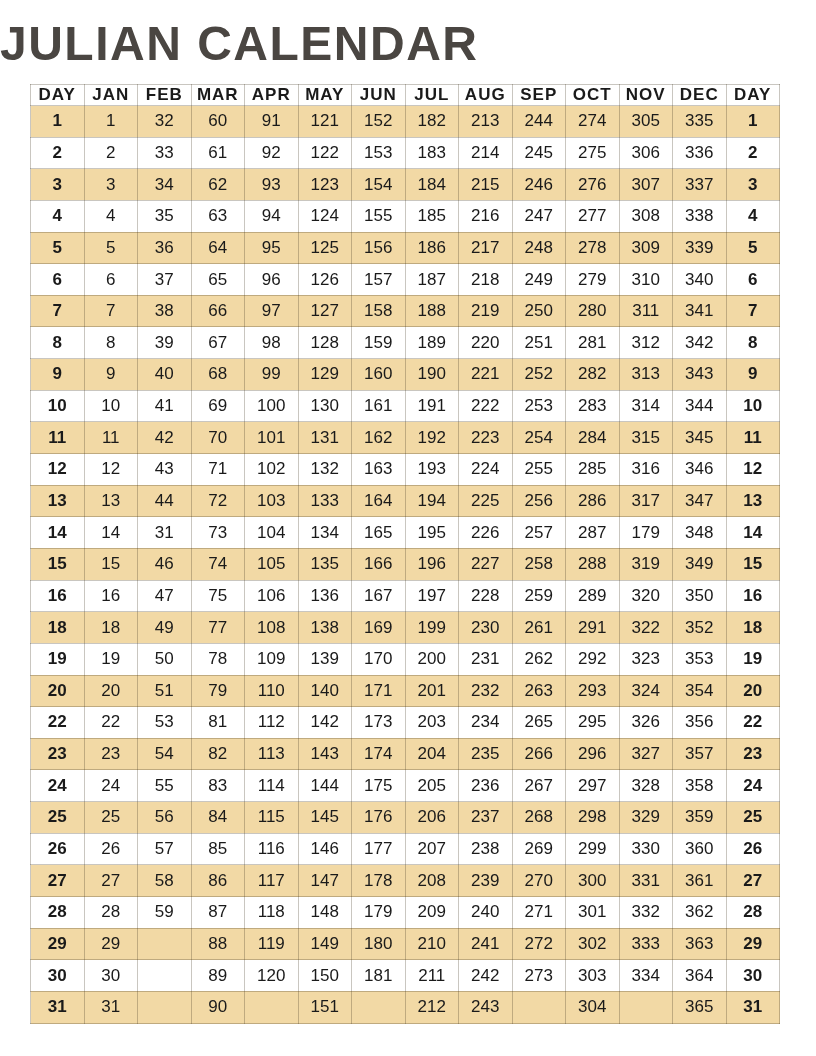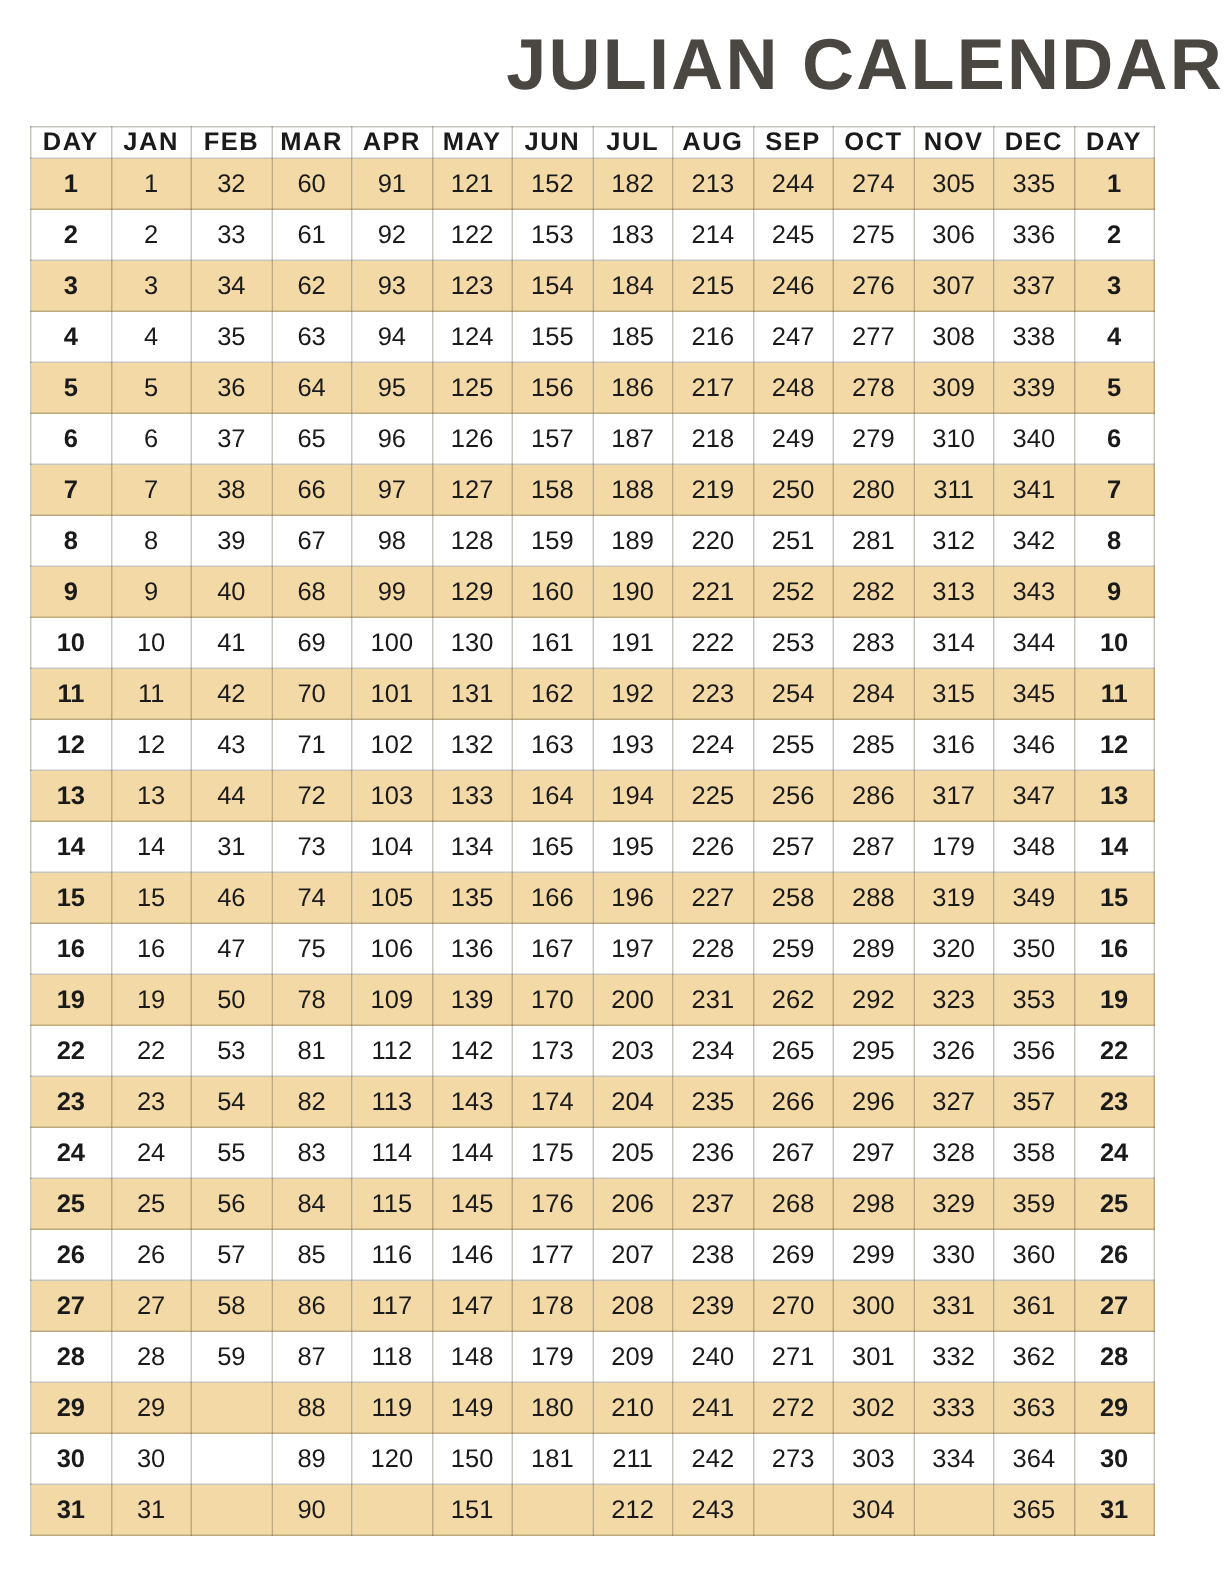--- a/index.html
+++ b/index.html
@@ -10,29 +10,29 @@
     background: #ffffff;
     font-family: "Liberation Sans", "DejaVu Sans", sans-serif;
     overflow: hidden;
   }
   .title {
     position: absolute;
     top: 16px;
     left: 0;
     width: 100%;
     margin: 0;
-    text-align: right;
+    text-align: left;
     font-size: 48px;
     font-weight: bold;
     letter-spacing: 1.5px;
     color: var(--title-color, #4a4642);
   }
   table.cal {
     position: absolute;
-    left: 20px;
+    left: 30px;
     top: 84px;
     width: 750px;
     height: 940px;
     border-collapse: collapse;
     table-layout: fixed;
   }
   .cal th, .cal td {
     border: 1px solid rgba(60, 50, 30, 0.28);
     text-align: center;
     vertical-align: middle;
@@ -331,36 +331,68 @@
           <td>167</td>
           <td>197</td>
           <td>228</td>
           <td>259</td>
           <td>289</td>
           <td>320</td>
           <td>350</td>
           <td class="day-col">16</td>
         </tr>
         <tr>
+          <td class="day-col">18</td>
+          <td>18</td>
+          <td>49</td>
+          <td>77</td>
+          <td>108</td>
+          <td>138</td>
+          <td>169</td>
+          <td>199</td>
+          <td>230</td>
+          <td>261</td>
+          <td>291</td>
+          <td>322</td>
+          <td>352</td>
+          <td class="day-col">18</td>
+        </tr>
+        <tr>
           <td class="day-col">19</td>
           <td>19</td>
           <td>50</td>
           <td>78</td>
           <td>109</td>
           <td>139</td>
           <td>170</td>
           <td>200</td>
           <td>231</td>
           <td>262</td>
           <td>292</td>
           <td>323</td>
           <td>353</td>
           <td class="day-col">19</td>
         </tr>
         <tr>
+          <td class="day-col">20</td>
+          <td>20</td>
+          <td>51</td>
+          <td>79</td>
+          <td>110</td>
+          <td>140</td>
+          <td>171</td>
+          <td>201</td>
+          <td>232</td>
+          <td>263</td>
+          <td>293</td>
+          <td>324</td>
+          <td>354</td>
+          <td class="day-col">20</td>
+        </tr>
+        <tr>
           <td class="day-col">22</td>
           <td>22</td>
           <td>53</td>
           <td>81</td>
           <td>112</td>
           <td>142</td>
           <td>173</td>
           <td>203</td>
           <td>234</td>
           <td>265</td>

